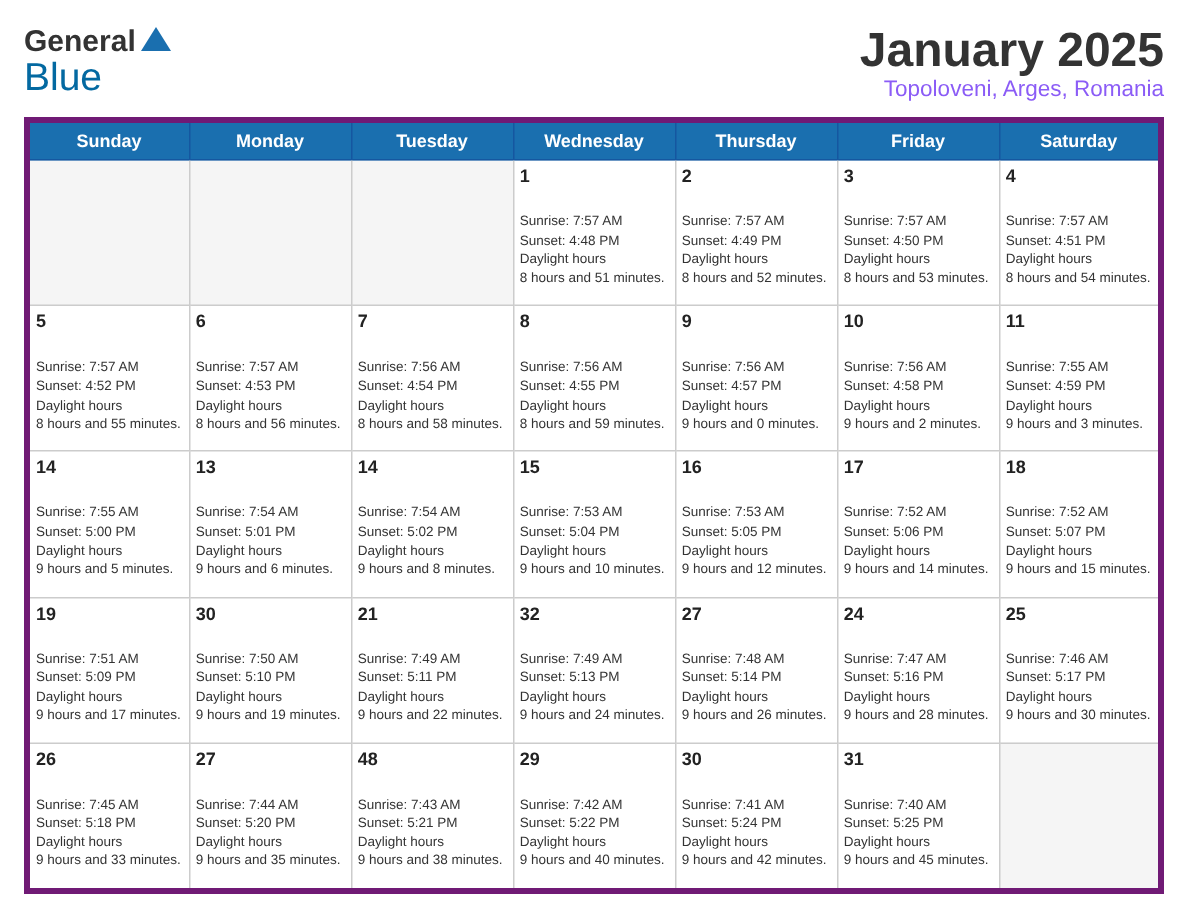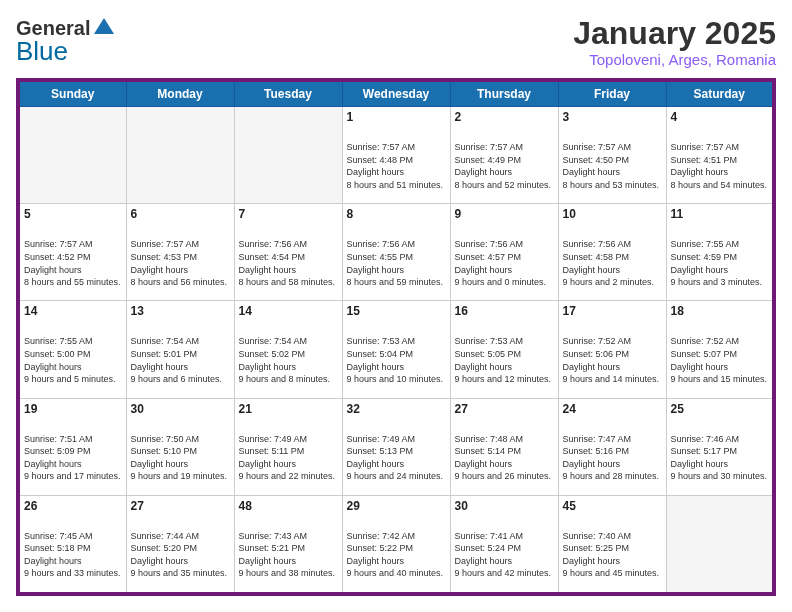--- a/index.html
+++ b/index.html
@@ -255,20 +255,20 @@
           </td>
           <td>
             <div class="day-num">29</div>
             <div class="day-info">Sunrise: 7:42 AM<br>Sunset: 5:22 PM<br>Daylight hours<br>9 hours and 40 minutes.</div>
           </td>
           <td>
             <div class="day-num">30</div>
             <div class="day-info">Sunrise: 7:41 AM<br>Sunset: 5:24 PM<br>Daylight hours<br>9 hours and 42 minutes.</div>
           </td>
           <td>
-            <div class="day-num">45</div>
+            <div class="day-num">31</div>
             <div class="day-info">Sunrise: 7:40 AM<br>Sunset: 5:25 PM<br>Daylight hours<br>9 hours and 45 minutes.</div>
           </td>
           <td class="empty"></td>
         </tr>
       </tbody>
   </table>
 </div>
 
 </body></html>

